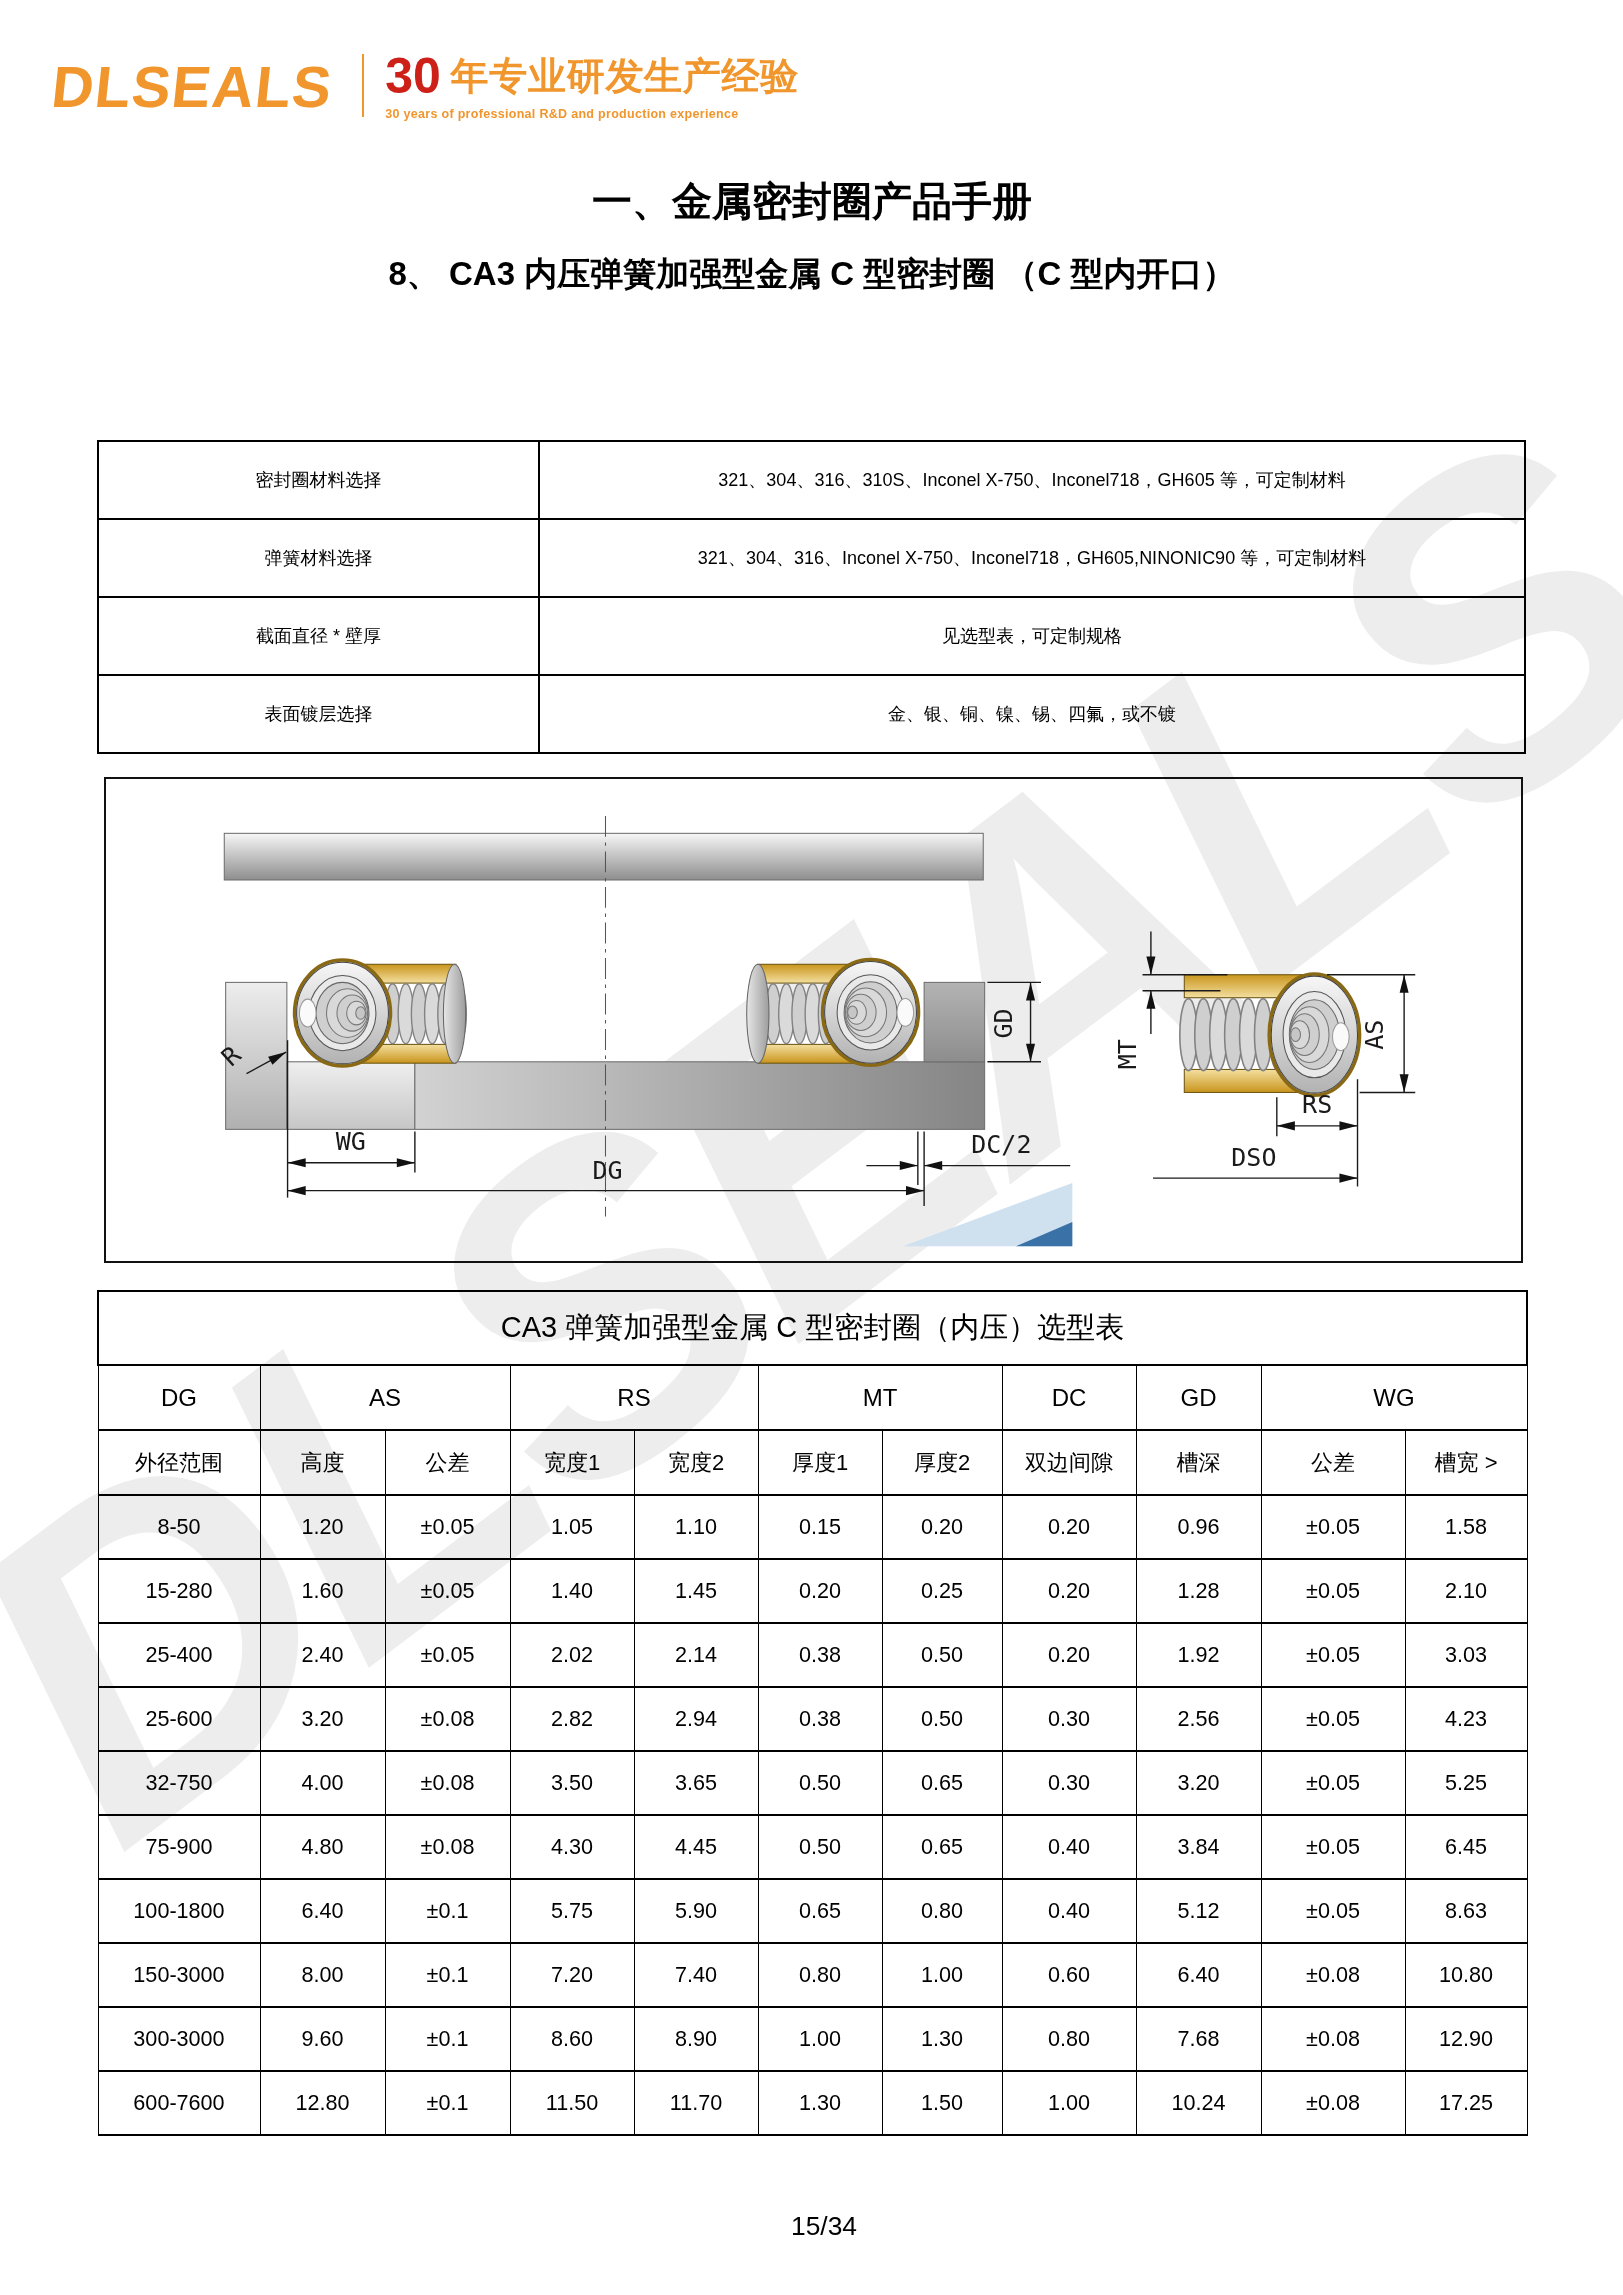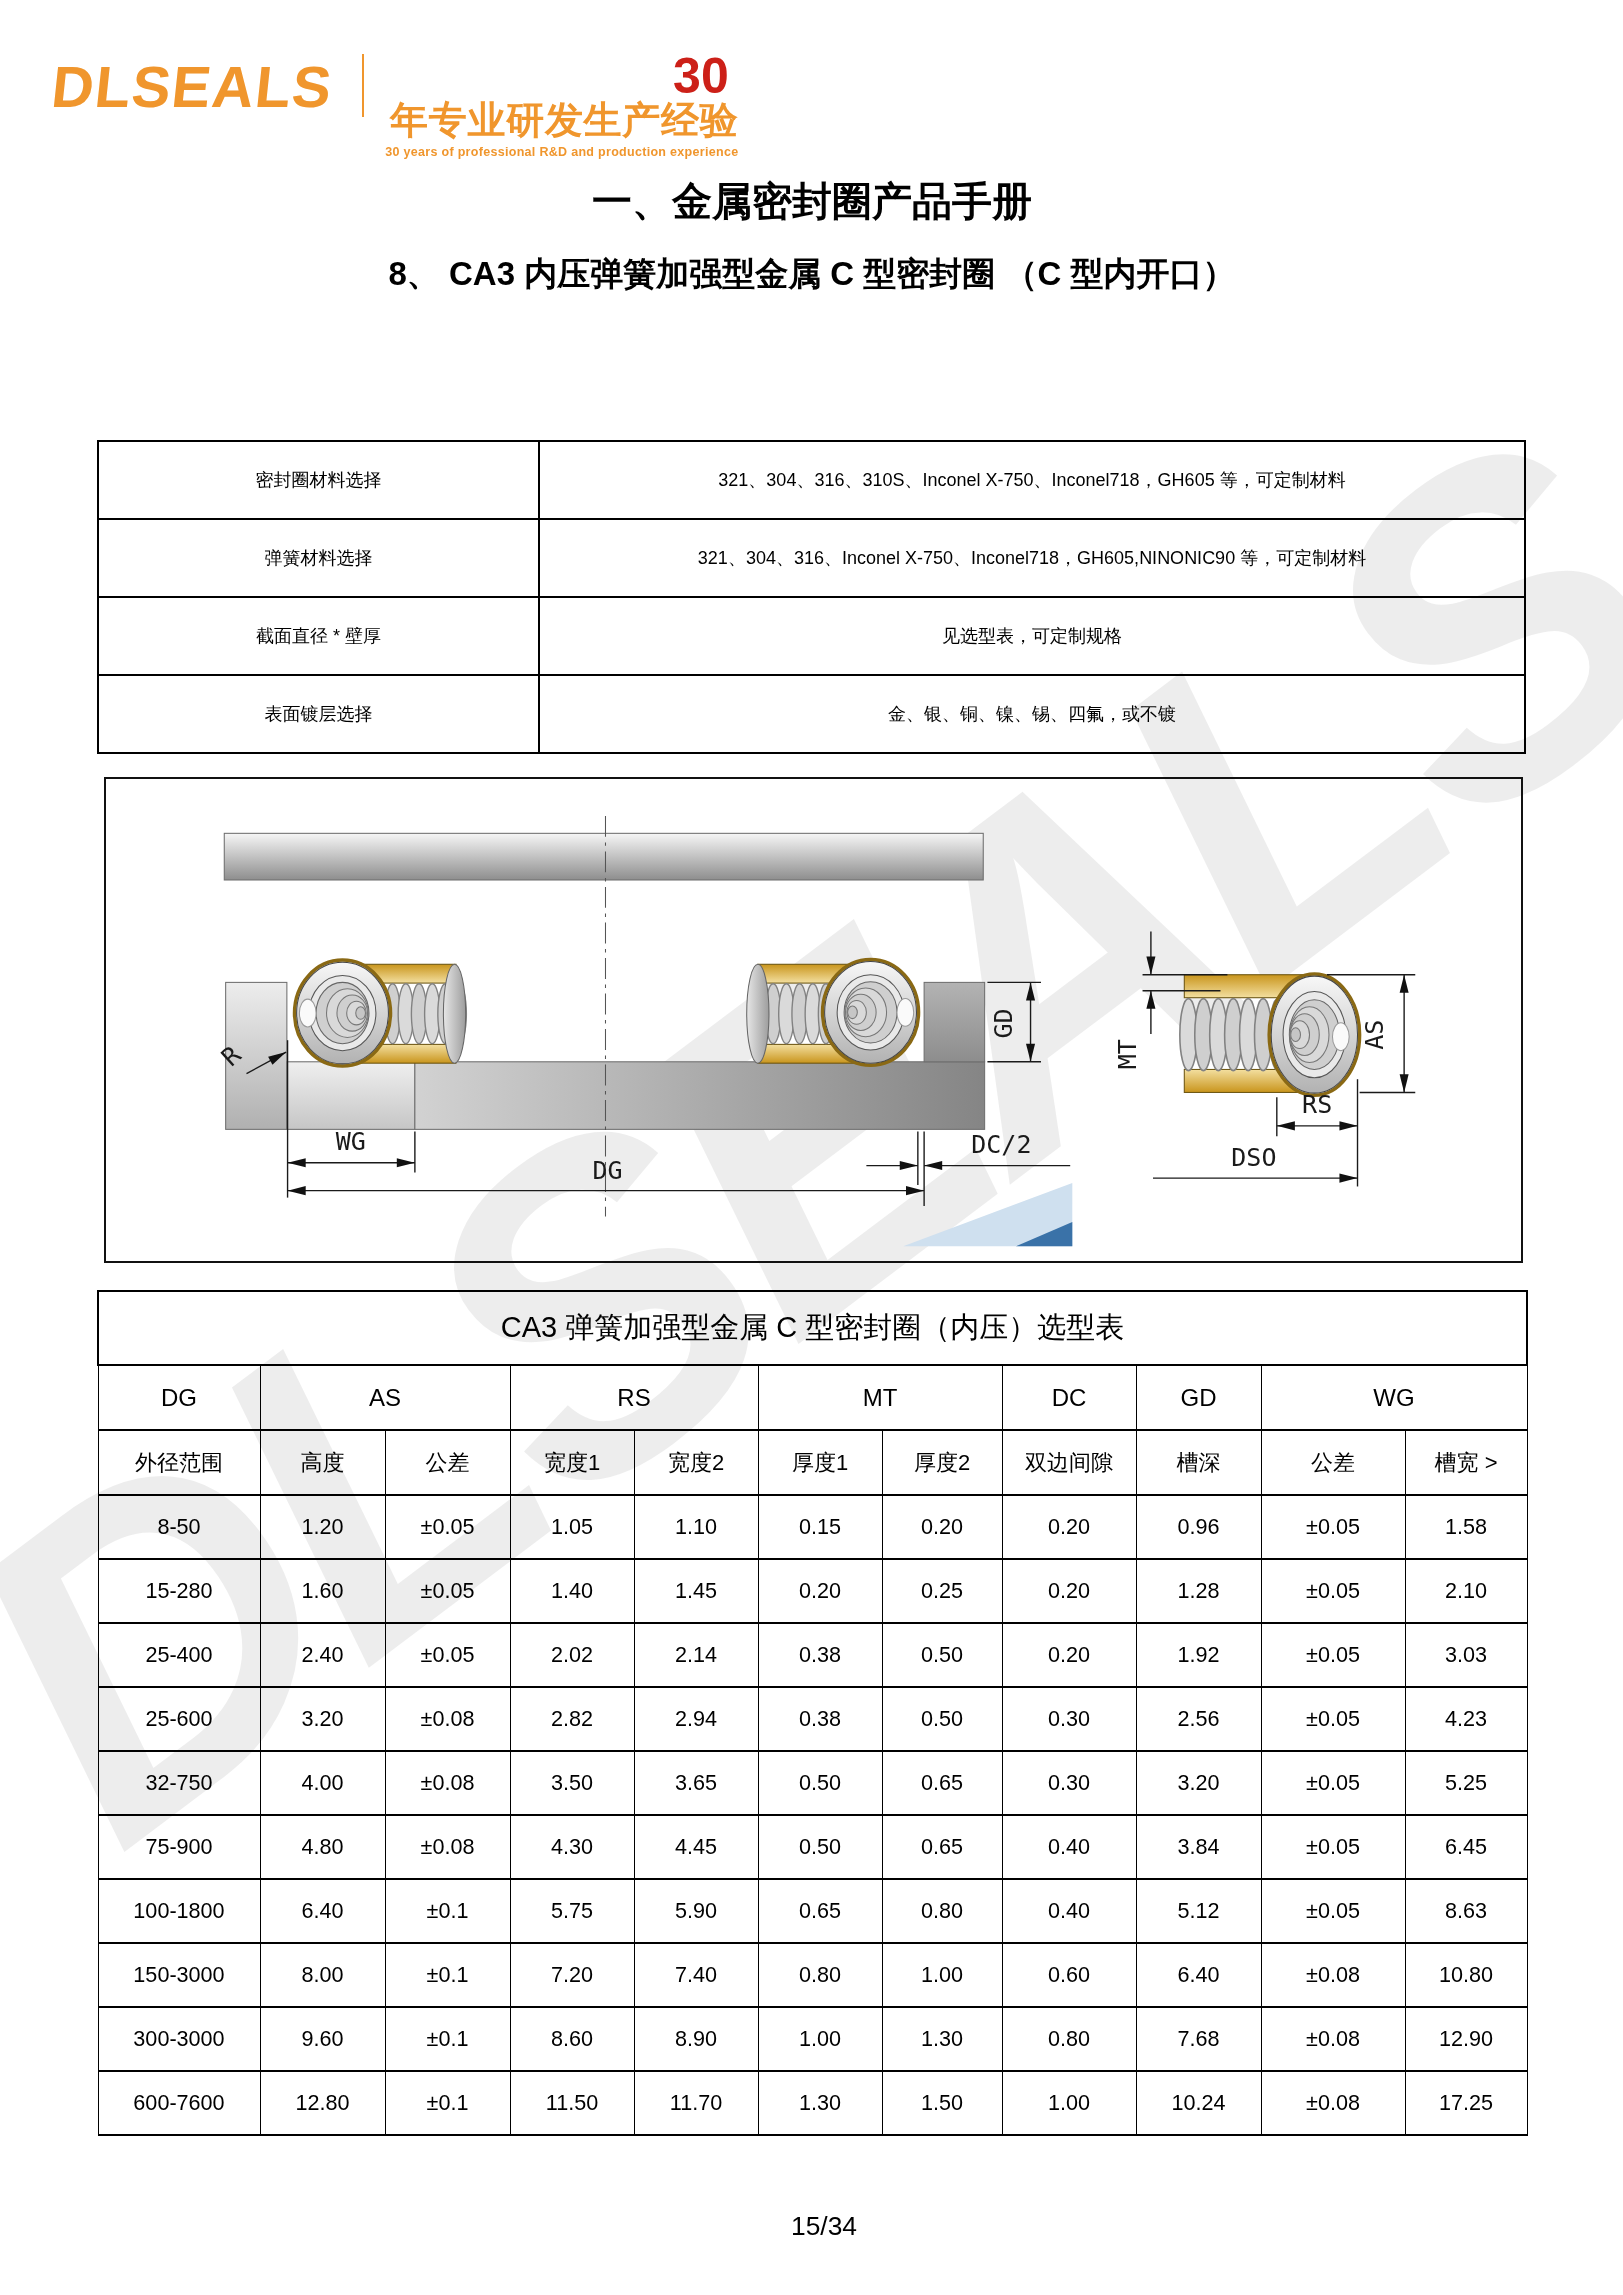--- a/index.html
+++ b/index.html
@@ -11,21 +11,21 @@
   .watermark{position:absolute;left:50%;top:1141px;
     transform:translate(-50%,-50%) rotate(-37deg);
     font-size:445px;font-weight:bold;font-style:italic;letter-spacing:-15.3px;
     color:rgba(110,110,110,0.12);white-space:nowrap;z-index:0;user-select:none;}
 
   
   .logo-row{position:absolute;left:52px;top:51px;display:flex;align-items:flex-start;}
   .brand{font-size:58px;font-weight:bold;color:#f0962d;letter-spacing:1.4px;
          transform:skewX(-6deg);line-height:1;margin-top:7px;}
   .logo-divider{width:2.8px;height:63px;background:#f0962d;margin:2.8px 21px 0 29px;}
-  .badge-line1{display:flex;align-items:flex-end;line-height:1;flex-direction:column;}
+  .badge-line1{display:flex;align-items:center;line-height:1;}
   .badge-num{font-size:50px;font-weight:bold;color:#cc2018;margin-right:9.7px;}
   .badge-cn{font-size:38px;font-weight:bold;color:#f0962d;letter-spacing:0.7px;}
   .badge-tagline{font-size:12.5px;font-weight:bold;color:#f0962d;margin-top:5.6px;letter-spacing:0.3px;}
 
   .doc-title{position:absolute;left:0;top:174px;width:100%;text-align:center;
     font-size:40px;font-weight:bold;color:#000;margin:0;}
   .doc-subtitle{position:absolute;left:0;top:252px;width:100%;text-align:center;
     font-size:33px;font-weight:bold;color:#000;margin:0;}
   .desc{position:absolute;left:0;top:308px;width:100%;text-align:center;}
   .desc p{margin:0;font-size:24px;line-height:34px;color:#000;}

